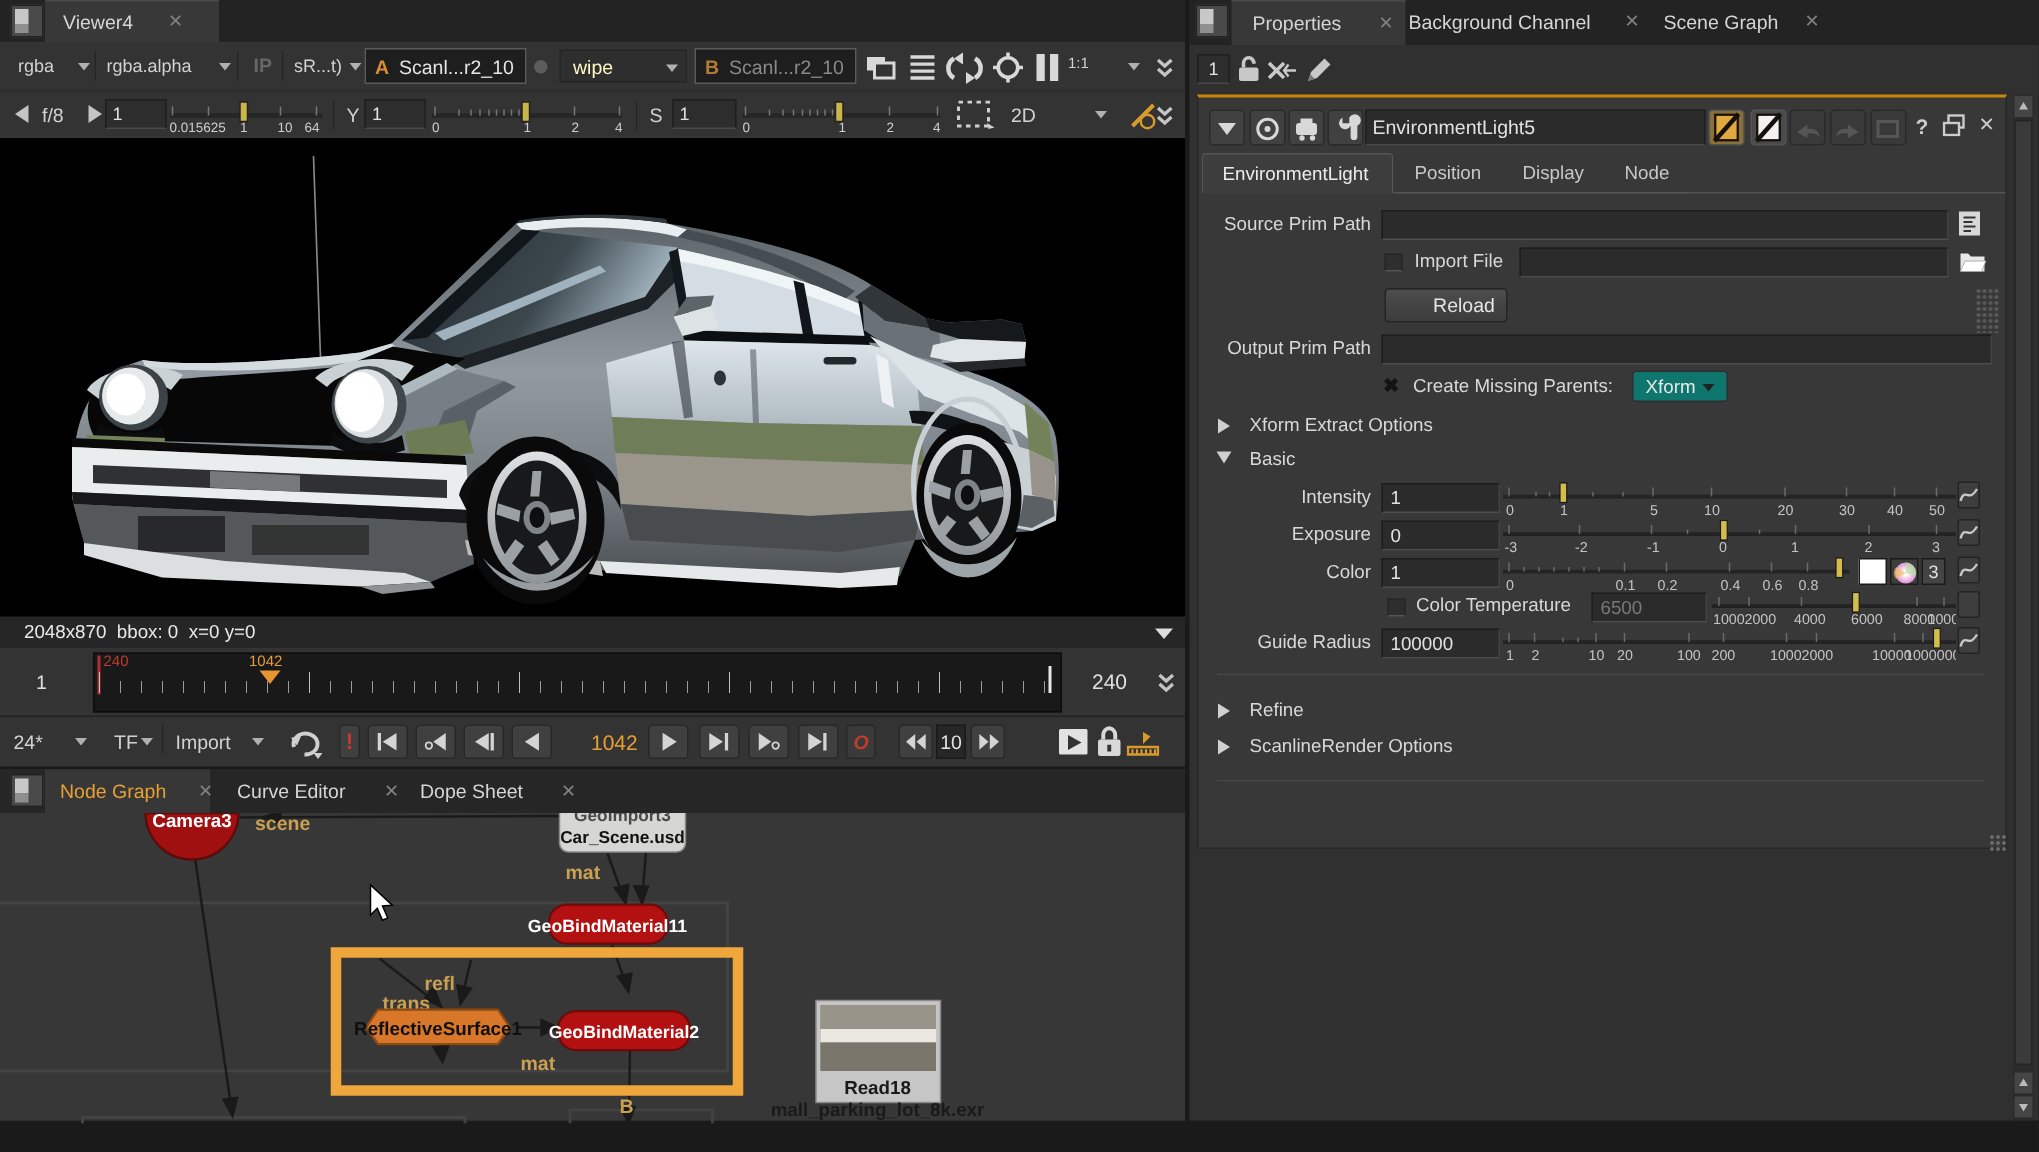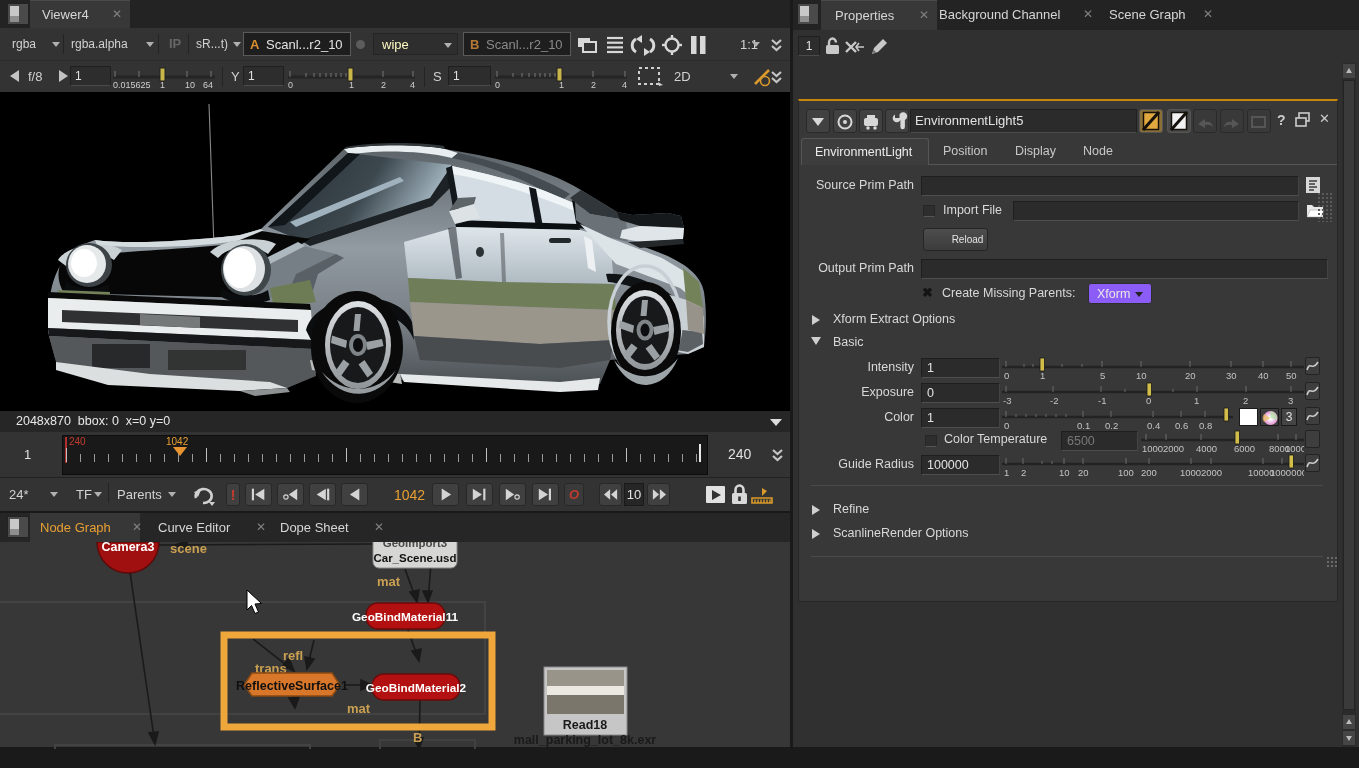--- a/index.html
+++ b/index.html
@@ -31,21 +31,21 @@
 .lbl { color:#d2d2d2; font-size:12px; }
 </style>
 </head>
 <body>
 <div id="root">
 
   <div class="abs" id="viewer-pane" style="left:0; top:0; width:790px; height:747px; background:#333;">
 
     <div class="abs tabbar" style="left:0; top:0; width:790px; height:28px; background:#232323;">
       <div class="paneicon"></div>
-      <div class="tab" style="left:30px; width:100px; background:#383838; border-top:1px solid #4a4a4a;padding-left:28px;">
+      <div class="tab" style="left:30px; width:116px; background:#383838; border-top:1px solid #4a4a4a;padding-left:28px;">
         <span style="position:absolute; left:12px; top:6px;">Viewer4</span>
         <span class="x" style="position:absolute; left:72px; top:6px;">✕</span>
       </div>
     </div>
 
     <div class="abs" style="left:0; top:28px; width:790px; height:33px; background:#333; border-bottom:1px solid #2a2a2a;" id="vtb1">
       <span class="lbl abs" style="left:12px; top:9px;">rgba</span>
         <span class="dd" style="left:52px; top:14px;"></span>
       <span class="vsep" style="left:63px;"></span>
       <span class="lbl abs" style="left:71px; top:9px;">rgba.alpha</span>
@@ -90,21 +90,21 @@
         </g>
         <g stroke="#d8d8d8" stroke-width="2.4">
           <line x1="96" y1="2" x2="96" y2="6"></line>
             <line x1="96" y1="18" x2="96" y2="22"></line>
             <line x1="86" y1="12" x2="90" y2="12"></line>
             <line x1="102" y1="12" x2="106" y2="12"></line>
         </g>
         <rect x="115" y="3" width="5.5" height="18" fill="#d8d8d8"></rect>
         <rect x="124" y="3" width="5.5" height="18" fill="#d8d8d8"></rect>
       </svg>
-      <span class="lbl abs" style="left:740px; top:9px; font-size:13px;">1:1</span>
+      <span class="lbl abs" style="left:712px; top:9px; font-size:10px;">1:1</span>
         <span class="dd" style="left:752px; top:14px;"></span>
       <svg class="abs" style="left:770px; top:10px;" width="13" height="15" viewBox="0 0 13 15">
           <g fill="none" stroke="#c4c4c4" stroke-width="2.2">
             <path d="M 2 2 L 6.5 6 L 11 2"></path>
             <path d="M 2 8 L 6.5 12 L 11 8"></path>
           </g>
         </svg>
     </div>
 
     <div class="abs" style="left:0; top:61px; width:790px; height:31px; background:#333;" id="vtb2">
@@ -385,21 +385,21 @@
           </g>
         </svg>
     </div>
 
     <div class="abs" style="left:0; top:477px; width:790px; height:34px; background:#333; border-top:1px solid #222;" id="transport">
       <span class="lbl abs" style="left:9px; top:9px; font-size:13px;">24*</span>
         <span class="dd" style="left:50px; top:14px;"></span>
       <span class="lbl abs" style="left:76px; top:9px; font-size:13px;">TF</span>
         <span class="dd" style="left:94px; top:14px;"></span>
       <span class="vsep" style="left:108px; top:5px;"></span>
-      <span class="lbl abs" style="left:117px; top:9px; font-size:13px;">Parents</span>
+      <span class="lbl abs" style="left:117px; top:9px; font-size:13px;">Import</span>
         <span class="dd" style="left:168px; top:14px;"></span>
       <svg class="abs" style="left:192px; top:6px;" width="26" height="22" viewBox="0 0 26 22">
         <path d="M 4 14 A 8 7 0 1 1 11 19" fill="none" stroke="#d0d0d0" stroke-width="2.6"></path>
         <path d="M 2 8 l 7 -2 l -3 7 z" fill="#d0d0d0"></path>
         <path d="M 17 18 l 6 0 l -3 4 z" fill="#d0d0d0"></path>
       </svg>
       <div class="abs tbtn" style="left:226px; width:14px;">
           <span style="color:#c23b2e; font-weight:bold; font-size:15px;">!</span>
         </div>
       <div class="abs tbtn" style="left:245px; width:27px;">
@@ -600,21 +600,21 @@
       <svg class="abs" style="left:52px; top:8px;" width="20" height="18" viewBox="0 0 20 18">
           <path d="M 1 4 L 11 14 M 11 4 L 1 14" stroke="#c8c8c8" stroke-width="2.4"></path>
           <path d="M 12 9 h 7 M 14 5 l -3 4 l 3 4" stroke="#c8c8c8" stroke-width="1.6" fill="none"></path>
         </svg>
       <svg class="abs" style="left:76px; top:7px;" width="20" height="20" viewBox="0 0 20 20">
           <path d="M 3 17 L 5 11 L 14 2 L 18 6 L 9 15 z" fill="#c8c8c8"></path>
           <path d="M 3 17 l 1.5 -4.5 l 3 3 z" fill="#777"></path>
         </svg>
     </div>
 
-    <div class="abs" style="left:5px; top:63px; width:540px; height:503px; background:#383838; border:1px solid #272727; border-top:2px solid #c8860a;margin-top:36px;" id="ppanel">
+    <div class="abs" style="left:5px; top:63px; width:540px; height:503px; background:#383838; border:1px solid #272727; border-top:2px solid #c8860a;" id="ppanel">
 
       <div class="hbtn" style="left:7px;">
           <span style="position:absolute;left:5px;top:8px;width:0;height:0;border-left:6px solid transparent;border-right:6px solid transparent;border-top:8px solid #d8d8d8;"></span>
         </div>
       <div class="hbtn" style="left:34px;"><svg width="22" height="24">
             <circle cx="11" cy="12" r="6.5" fill="none" stroke="#d8d8d8" stroke-width="2"></circle>
             <circle cx="11" cy="12" r="2" fill="#d8d8d8"></circle>
           </svg></div>
       <div class="hbtn" style="left:60px;"><svg width="22" height="24">
             <rect x="4" y="8" width="14" height="8" rx="2" fill="#d8d8d8"></rect>
@@ -677,26 +677,26 @@
             <line x1="5" y1="15" x2="10" y2="15"></line>
           </g>
         </svg>
       <div class="pcheck" style="left:124px; top:104px;"></div>
       <span class="abs" style="left:144px; top:102px; font-size:12.5px; color:#d8d8d8;">Import File</span>
       <div class="pfield" style="left:214px; top:100px; width:286px;"></div>
       <svg class="abs" style="left:506px; top:99px;" width="20" height="20">
           <path d="M 2 17 V 5 l 5 0 l 2 2 l 9 0 v 10 z" fill="#e8e8e8"></path>
           <path d="M 2 17 l 3 -7 l 14 0 l -3 7 z" fill="#fff" stroke="#999" stroke-width="0.5"></path>
         </svg>
-      <div class="abs" style="left:124px; top:127px; width:65px; height:23px; background:linear-gradient(#4d4d4d,#3c3c3c); border:1px solid #252525; border-radius:3px; text-align:center; line-height:22px; font-size:10px; color:#e4e4e4;padding-left:24px;">Reload</div>
+      <div class="abs" style="left:124px; top:127px; width:82px; height:23px; background:linear-gradient(#4d4d4d,#3c3c3c); border:1px solid #252525; border-radius:3px; text-align:center; line-height:22px; font-size:13px; color:#e4e4e4;padding-left:24px;">Reload</div>
       <span class="plab" style="top:160px;">Output Prim Path</span>
       <div class="pfield" style="left:122px; top:158px; width:407px;"></div>
       <span class="abs" style="left:123px; top:184px; font-size:13px; font-weight:bold; color:#141414;">✖</span>
       <span class="abs" style="left:143px; top:185px; font-size:12.5px; color:#d8d8d8;">Create Missing Parents:</span>
-      <div class="abs" style="left:289px; top:182px; width:64px; height:21px; background:#8b5cf6; border-radius:3px; border:1px solid #2e2e2e;">
+      <div class="abs" style="left:289px; top:182px; width:64px; height:21px; background:#0f766e; border-radius:3px; border:1px solid #2e2e2e;">
           <span class="abs" style="left:8px; top:3px; font-size:12.5px; color:#e8e8e8;">Xform</span>
           <span class="dd" style="left:46px; top:8px; border-top-color:#222;"></span>
         </div>
       <span class="parr" style="left:13px; top:214px;"></span>
       <span class="abs" style="left:34px; top:211px; font-size:12.5px; color:#d8d8d8;">Xform Extract Options</span>
       <span class="parrd" style="left:12px; top:236px;"></span>
       <span class="abs" style="left:34px; top:234px; font-size:12.5px; color:#d8d8d8;">Basic</span>
 
       <span class="plab" style="top:259px;">Intensity</span>
       <div class="pfield" style="left:122px; top:257px; width:79px;">1</div>

